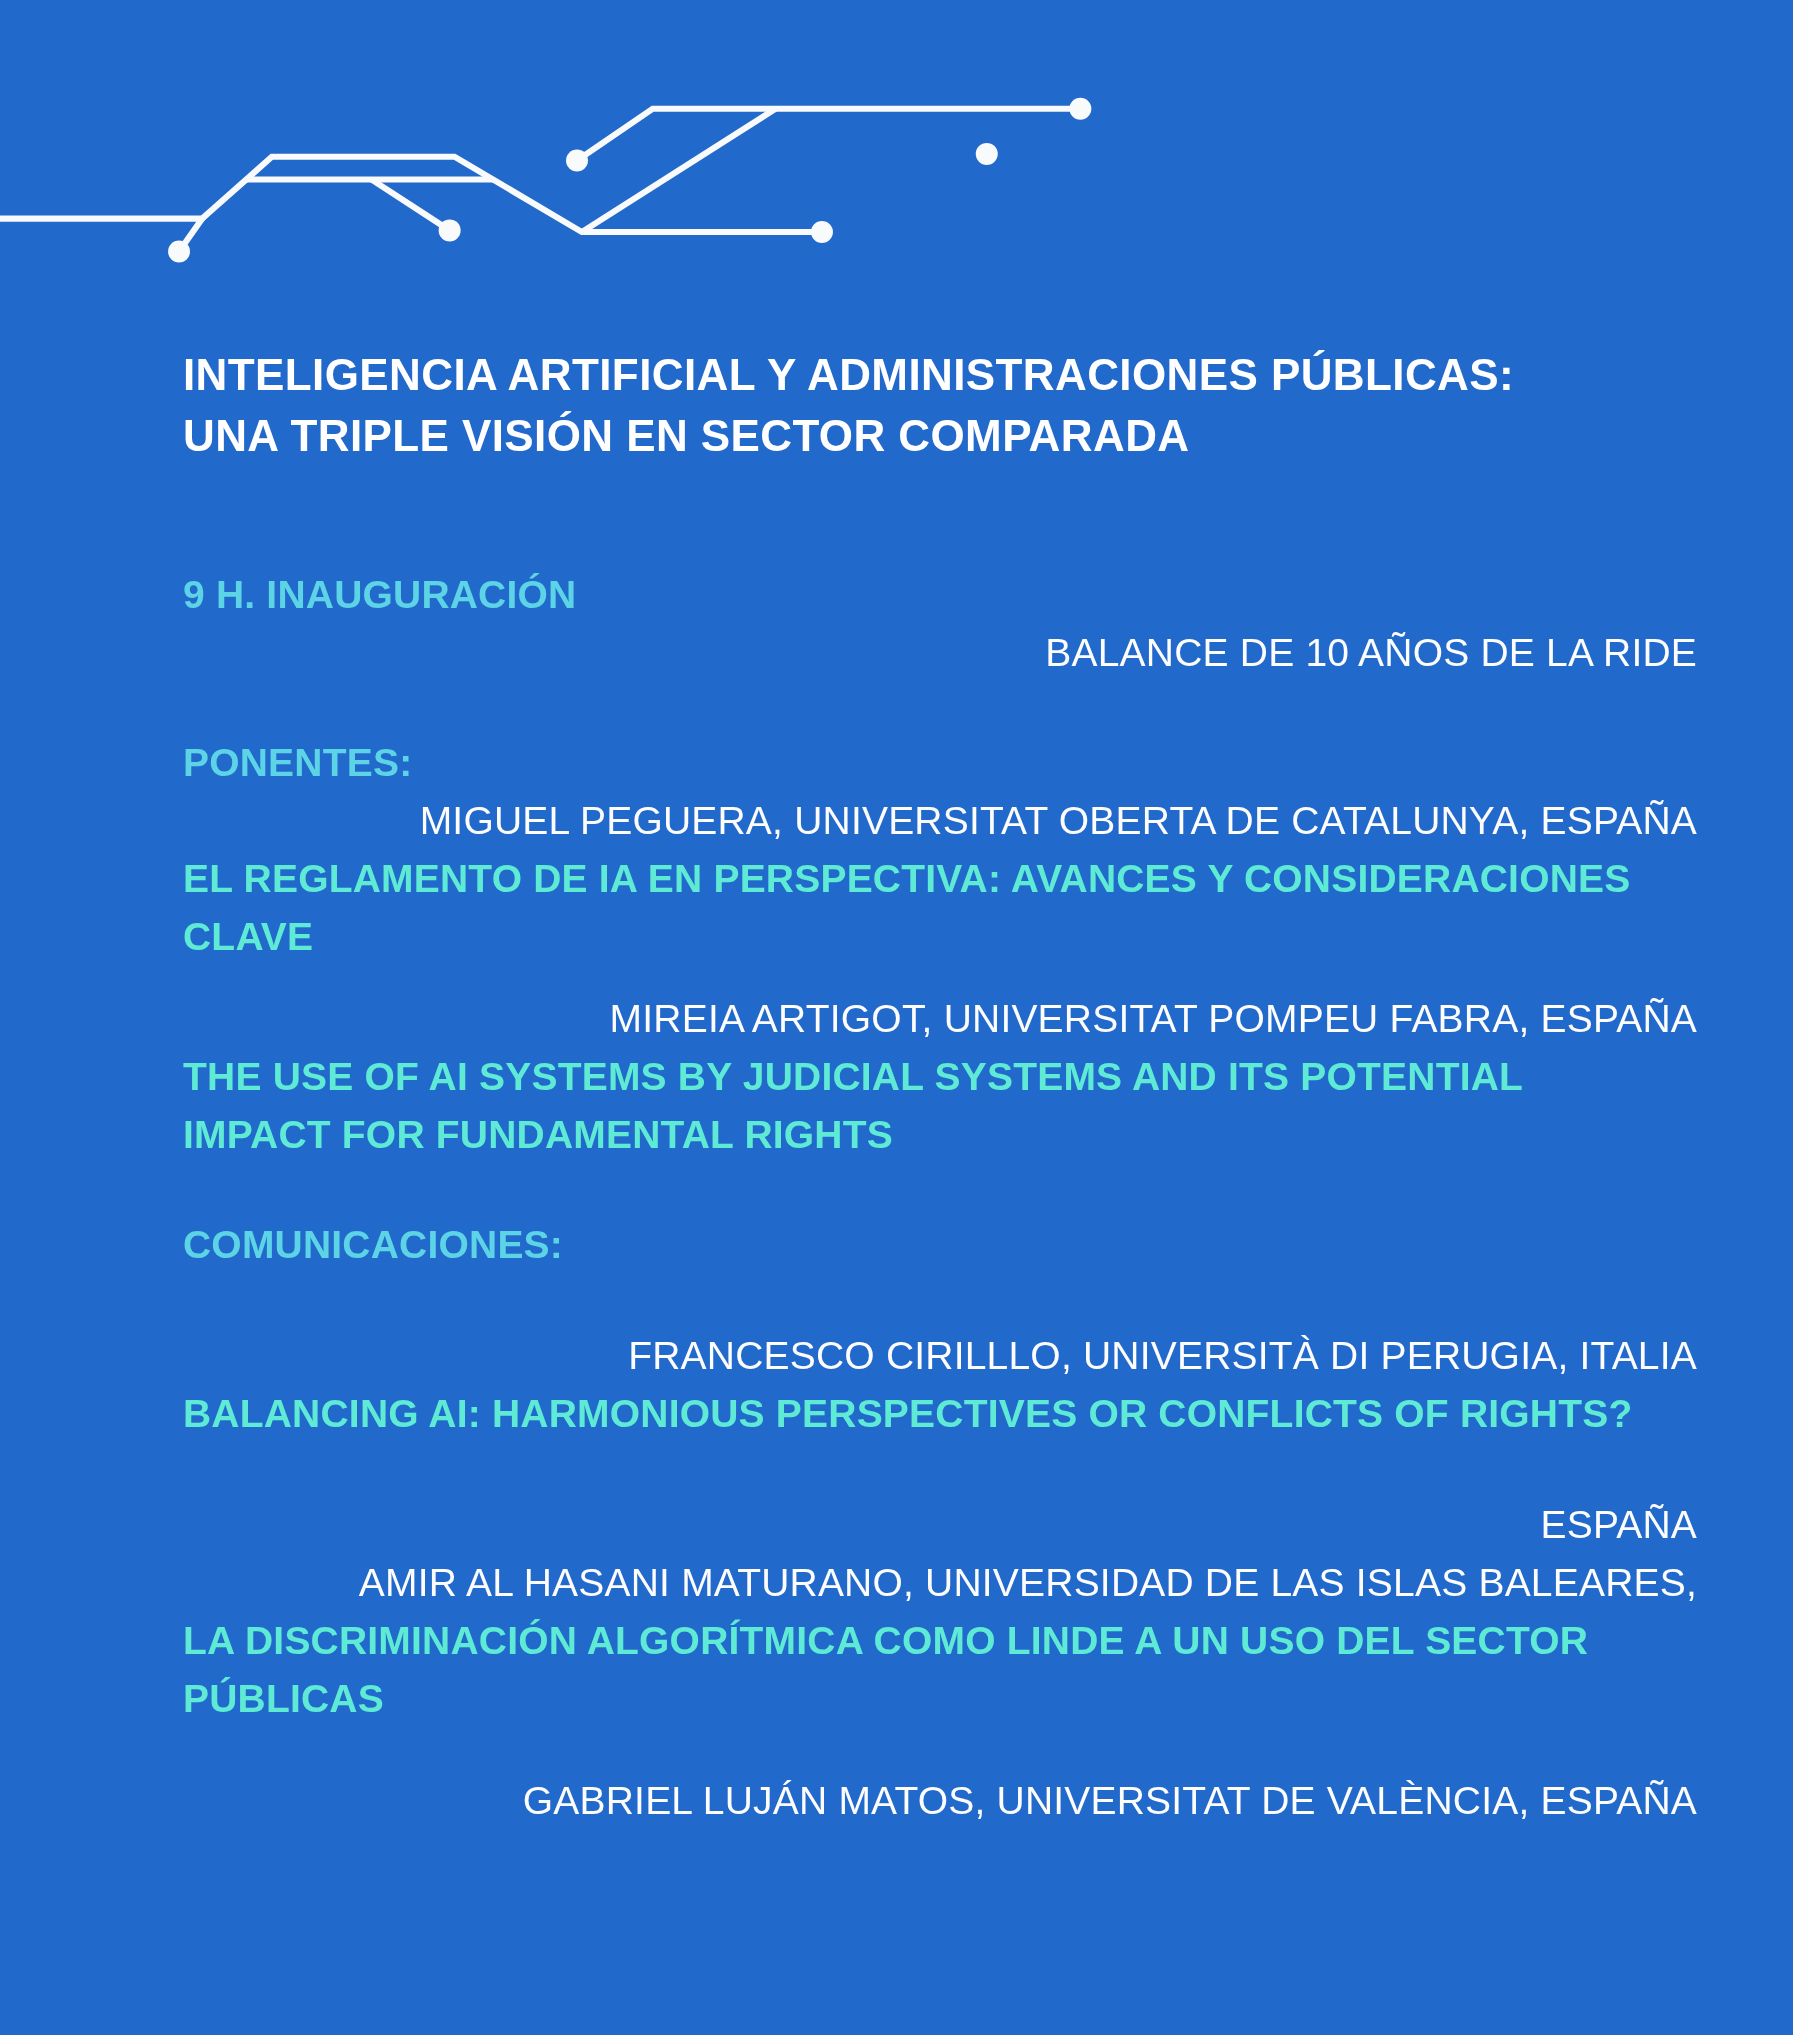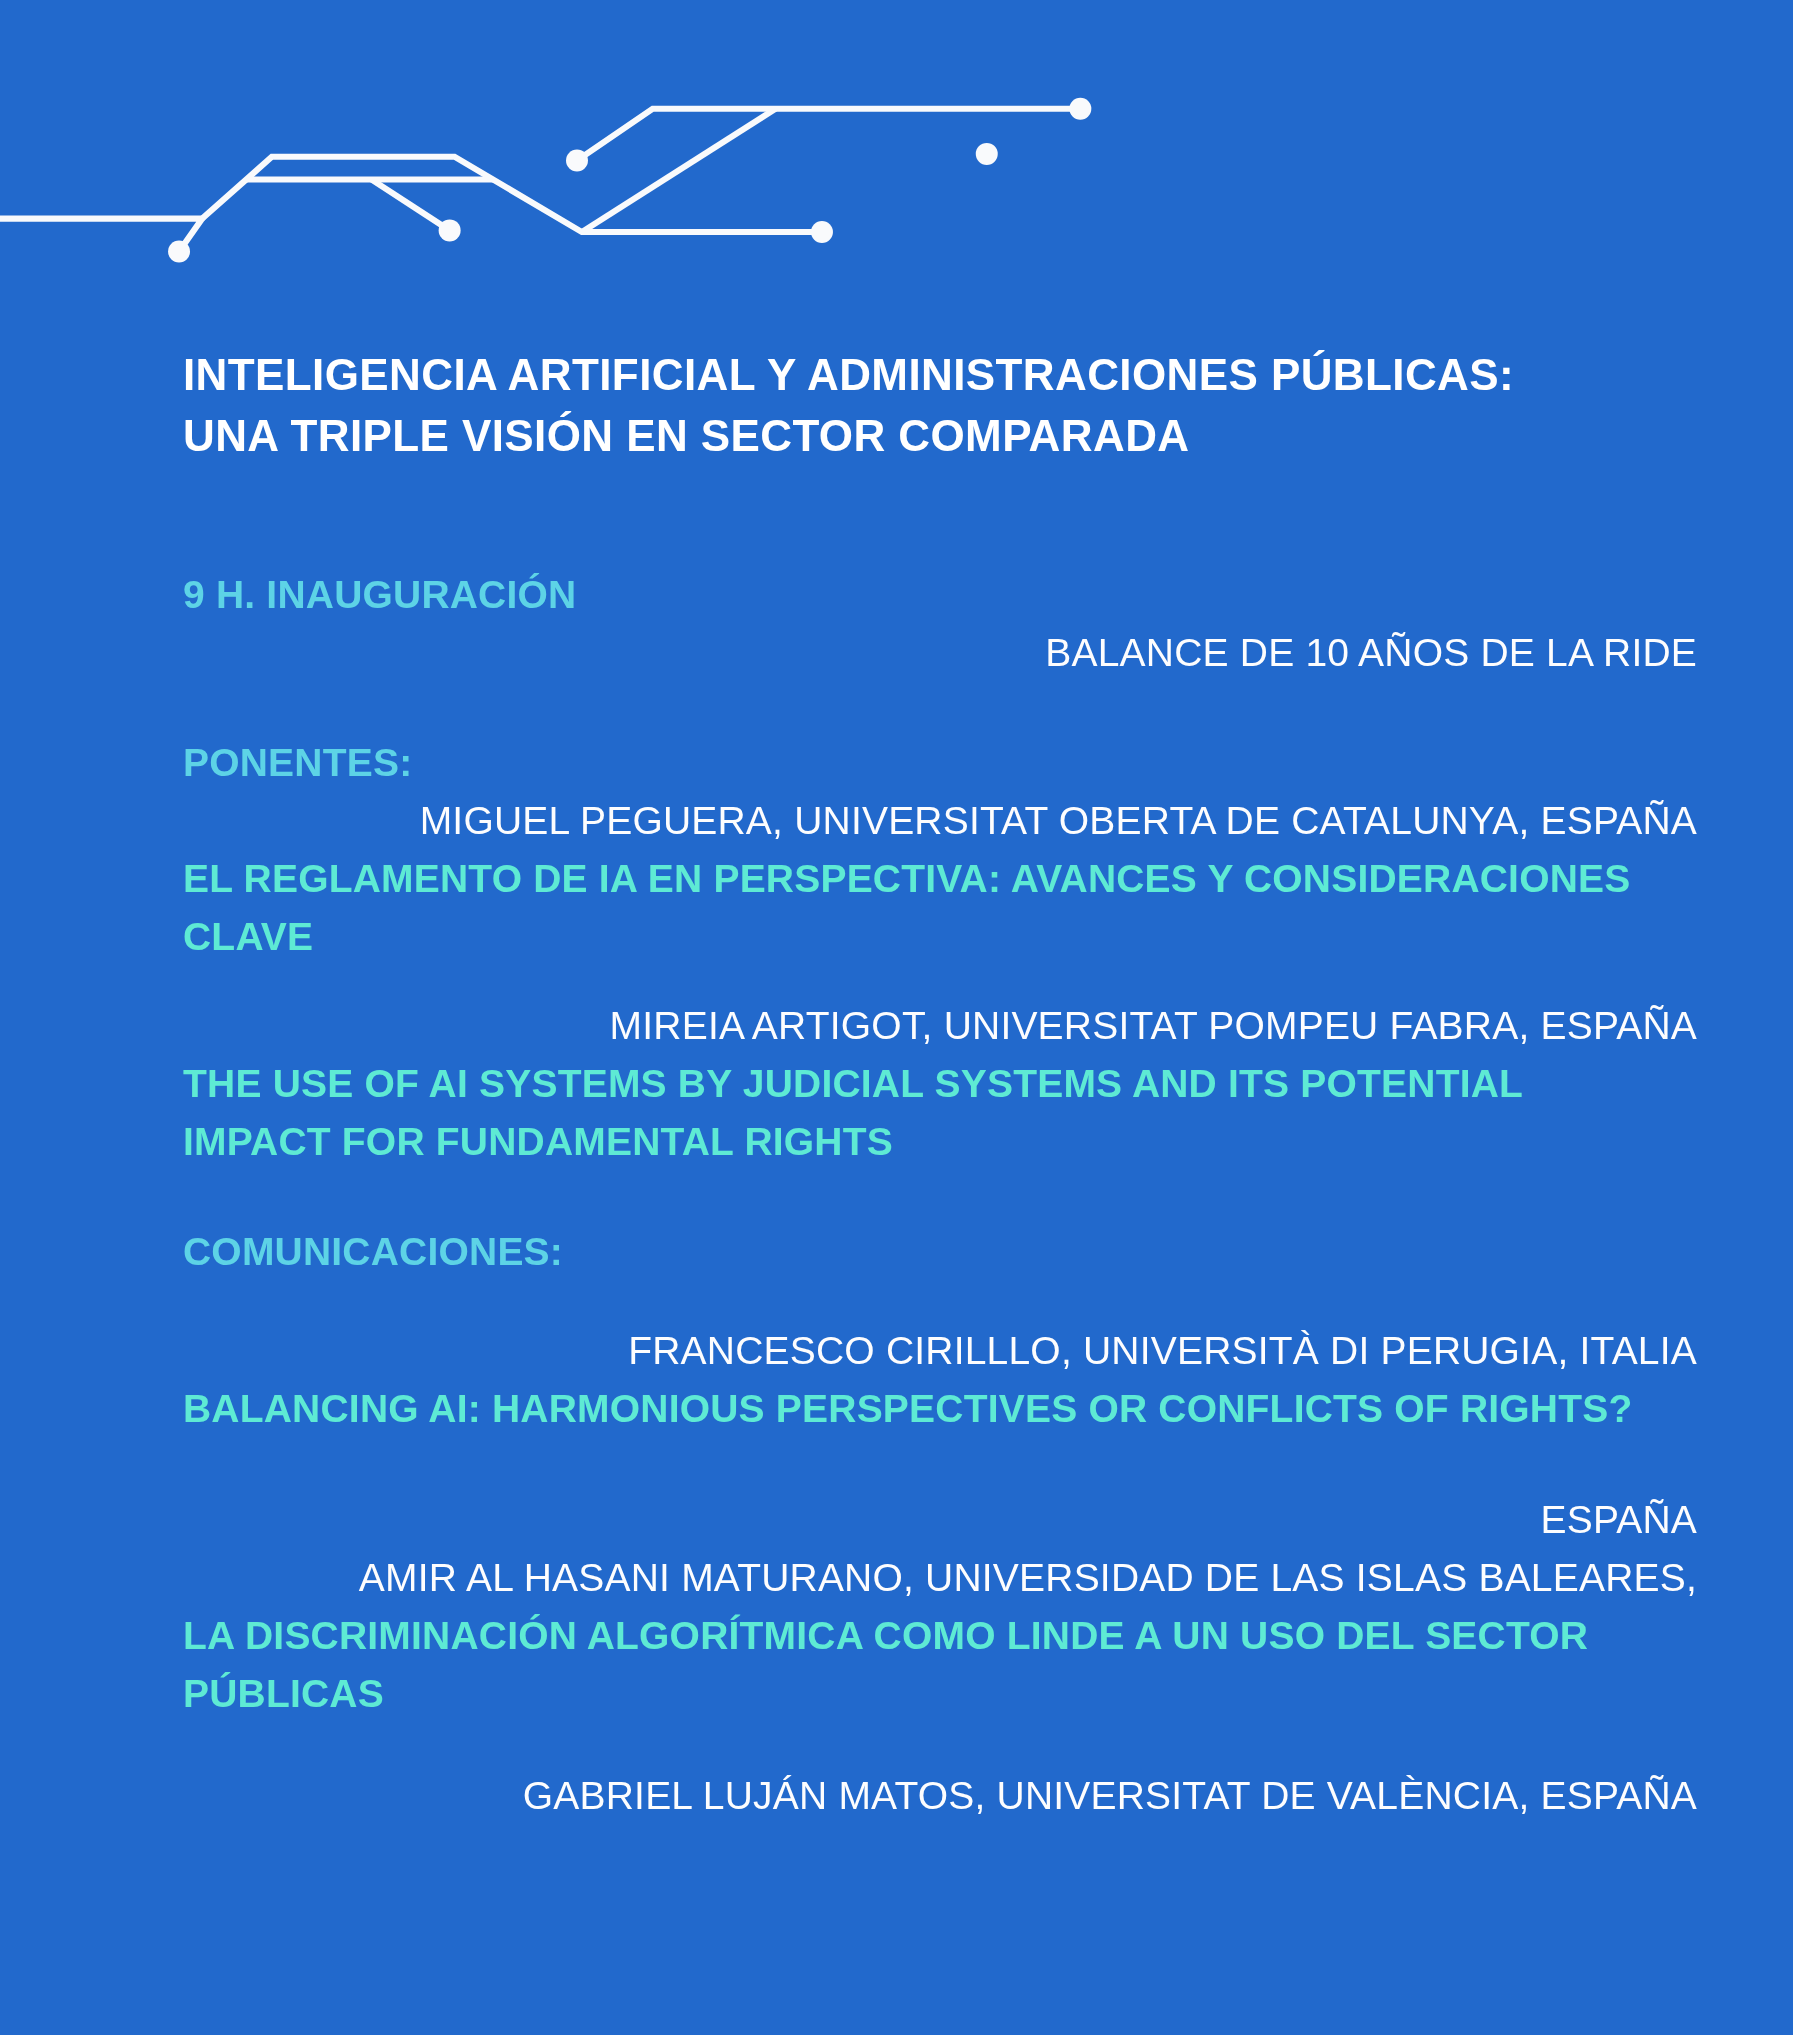--- a/index.html
+++ b/index.html
@@ -76,31 +76,31 @@
   </section>
 
 
   <section class="para" style="margin-top:52px">
     <div class="ln h">PONENTES:</div>
     <div class="ln w">MIGUEL PEGUERA, UNIVERSITAT OBERTA DE CATALUNYA, ESPAÑA</div>
     <div class="ln t">EL REGLAMENTO DE IA EN PERSPECTIVA: AVANCES Y CONSIDERACIONES</div>
     <div class="ln t">CLAVE</div>
   </section>
 
-  <section class="para" style="margin-top:31px">
+  <section class="para" style="margin-top:24px">
     <div class="ln w">MIREIA ARTIGOT, UNIVERSITAT POMPEU FABRA, ESPAÑA</div>
     <div class="ln t">THE USE OF AI SYSTEMS BY JUDICIAL SYSTEMS AND ITS POTENTIAL</div>
     <div class="ln t">IMPACT FOR FUNDAMENTAL RIGHTS</div>
   </section>
 
   <section class="para" style="margin-top:52px">
     <div class="ln h">COMUNICACIONES:</div>
   </section>
 
-  <section class="para" style="margin-top:41px">
+  <section class="para" style="margin-top:53px">
     <div class="ln w">FRANCESCO CIRILLLO, UNIVERSITÀ DI PERUGIA, ITALIA</div>
     <div class="ln t">BALANCING AI: HARMONIOUS PERSPECTIVES OR CONFLICTS OF RIGHTS?</div>
   </section>
 
   <section class="para" style="margin-top:53px">
     <div class="ln w">ESPAÑA</div>
     <div class="ln w">AMIR AL HASANI MATURANO, UNIVERSIDAD DE LAS ISLAS BALEARES,</div>
     <div class="ln t">LA DISCRIMINACIÓN ALGORÍTMICA COMO LINDE A UN USO DEL SECTOR</div>
     <div class="ln t">PÚBLICAS</div>
   </section>

